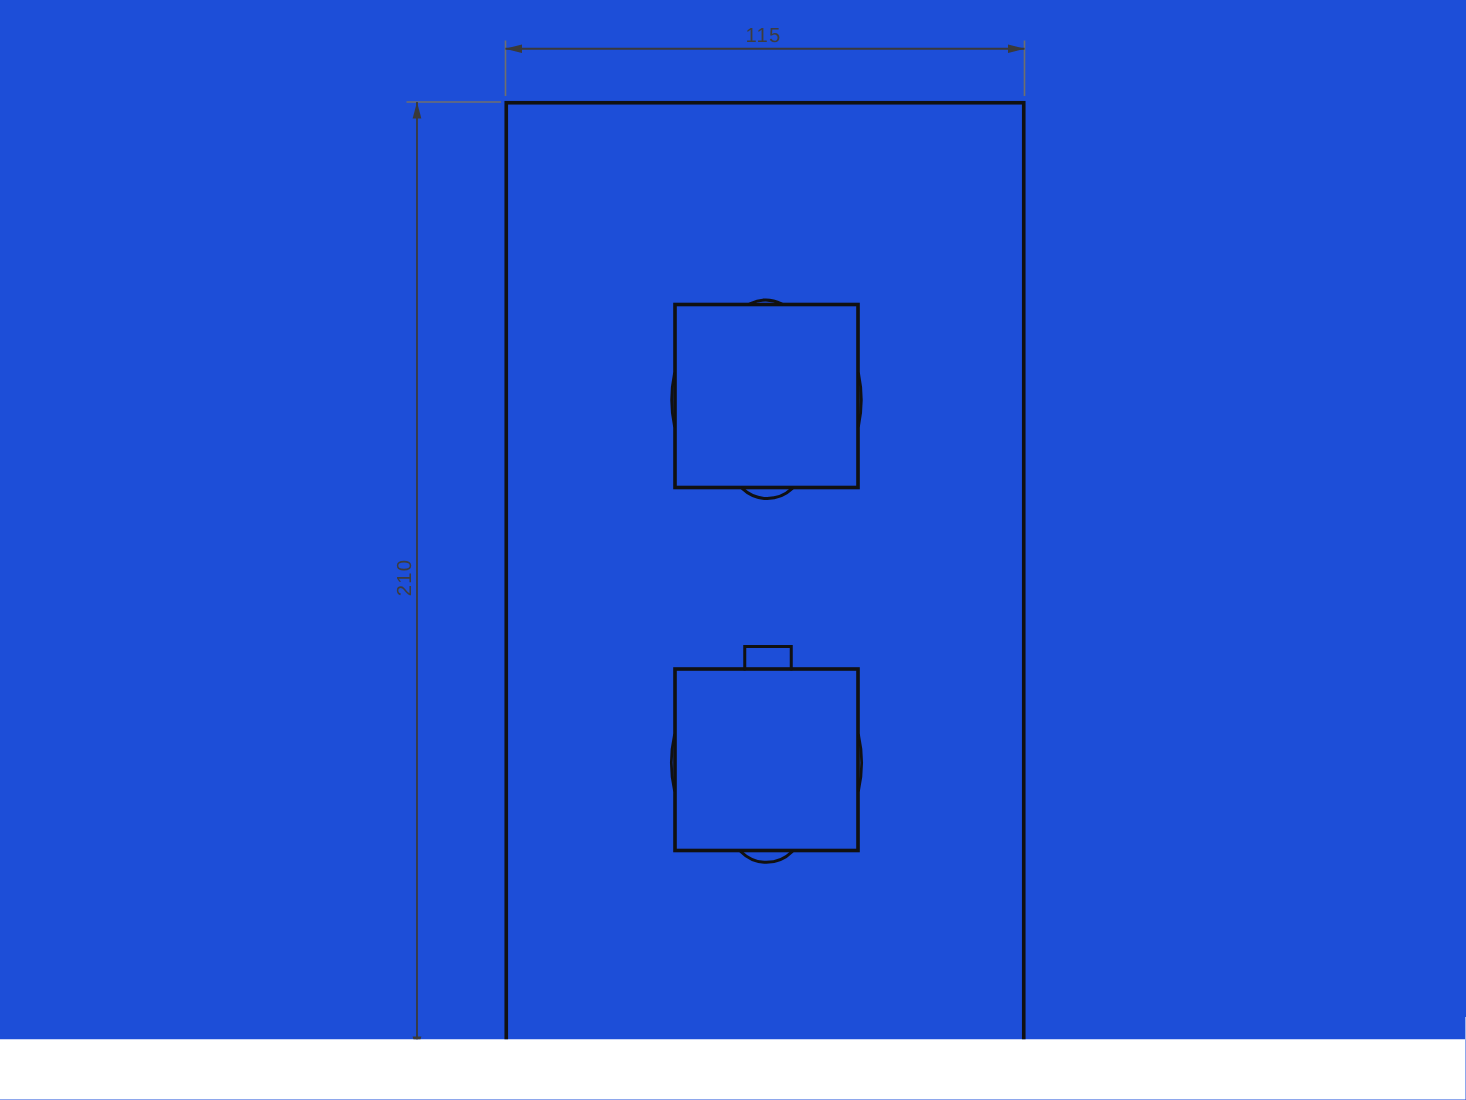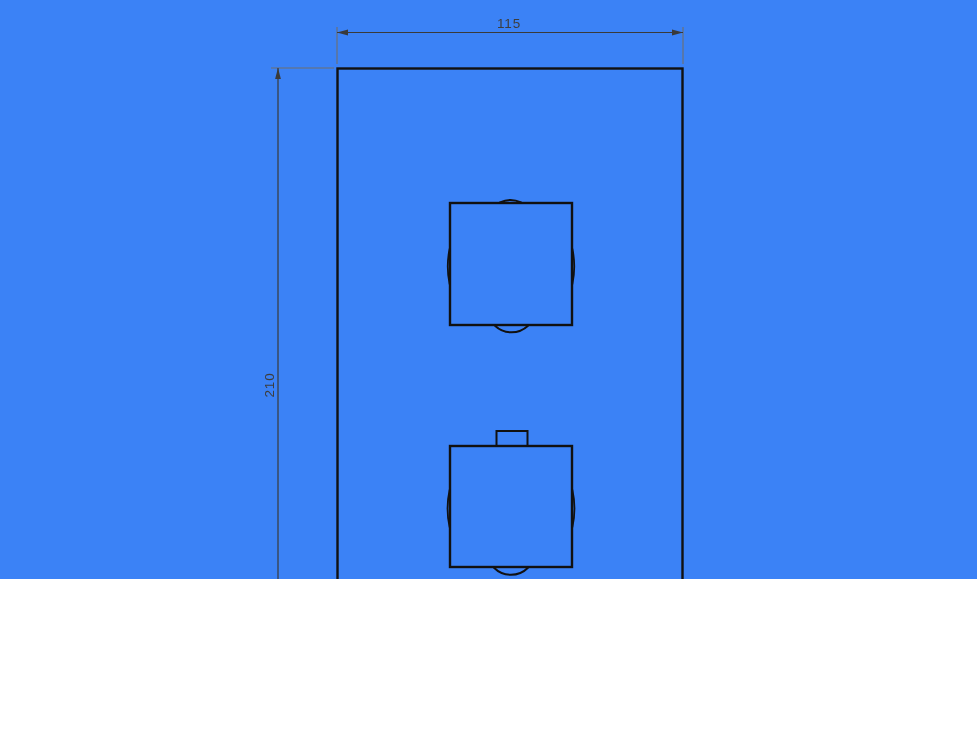--- a/index.html
+++ b/index.html
@@ -4,22 +4,22 @@
 <style>
   html, body {
     margin: 0;
     padding: 0;
     background: #ffffff;
     font-family: "Liberation Sans", sans-serif;
   }
   .canvas {
     position: relative;
     width: 977px;
-    height: 579px;
-    background: #3b82f6;
+    height: 693px;
+    background: #1d4ed8;
     overflow: hidden;
     text-align: right;
   }
   svg { display: block; }
   .dim-text {
     font-family: "Liberation Sans", sans-serif;
     font-size: 13.5px;
     letter-spacing: 0.8px;
     fill: #3d3d3d;
   }

